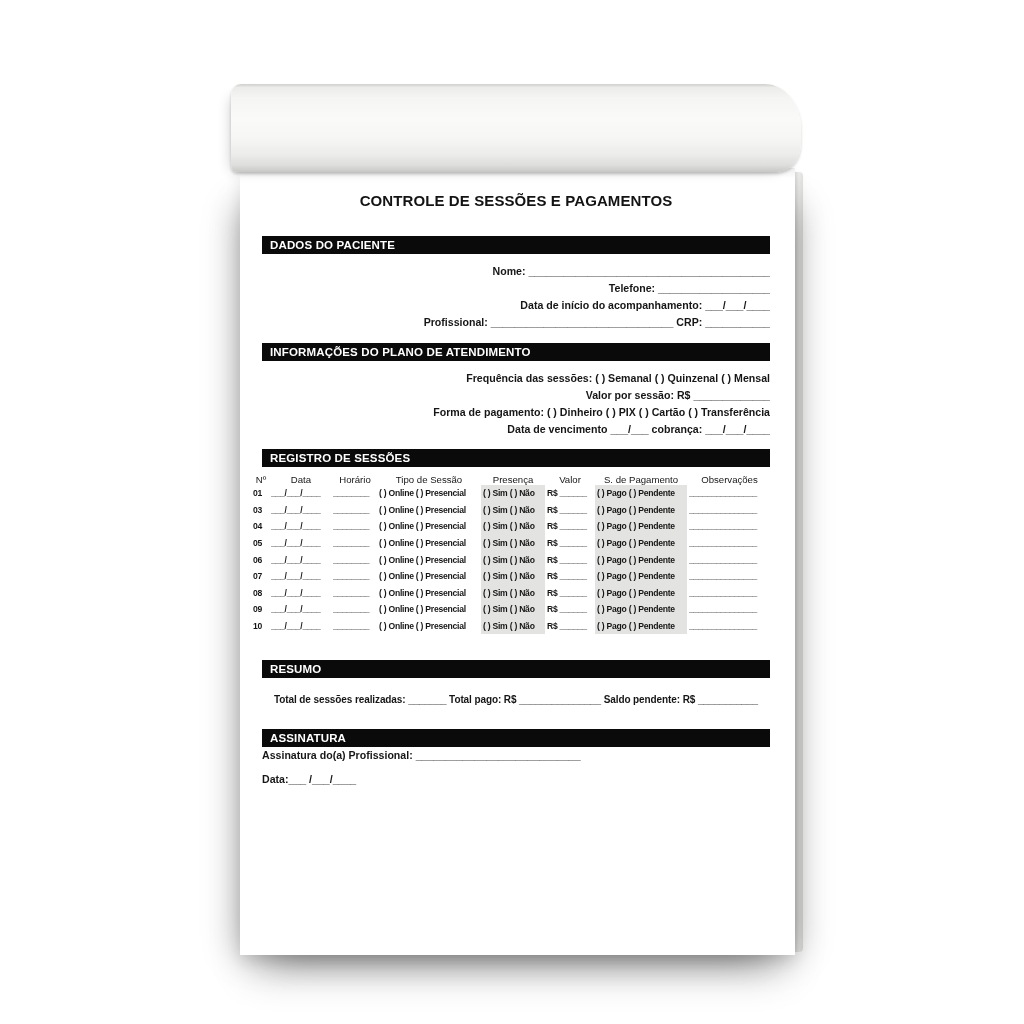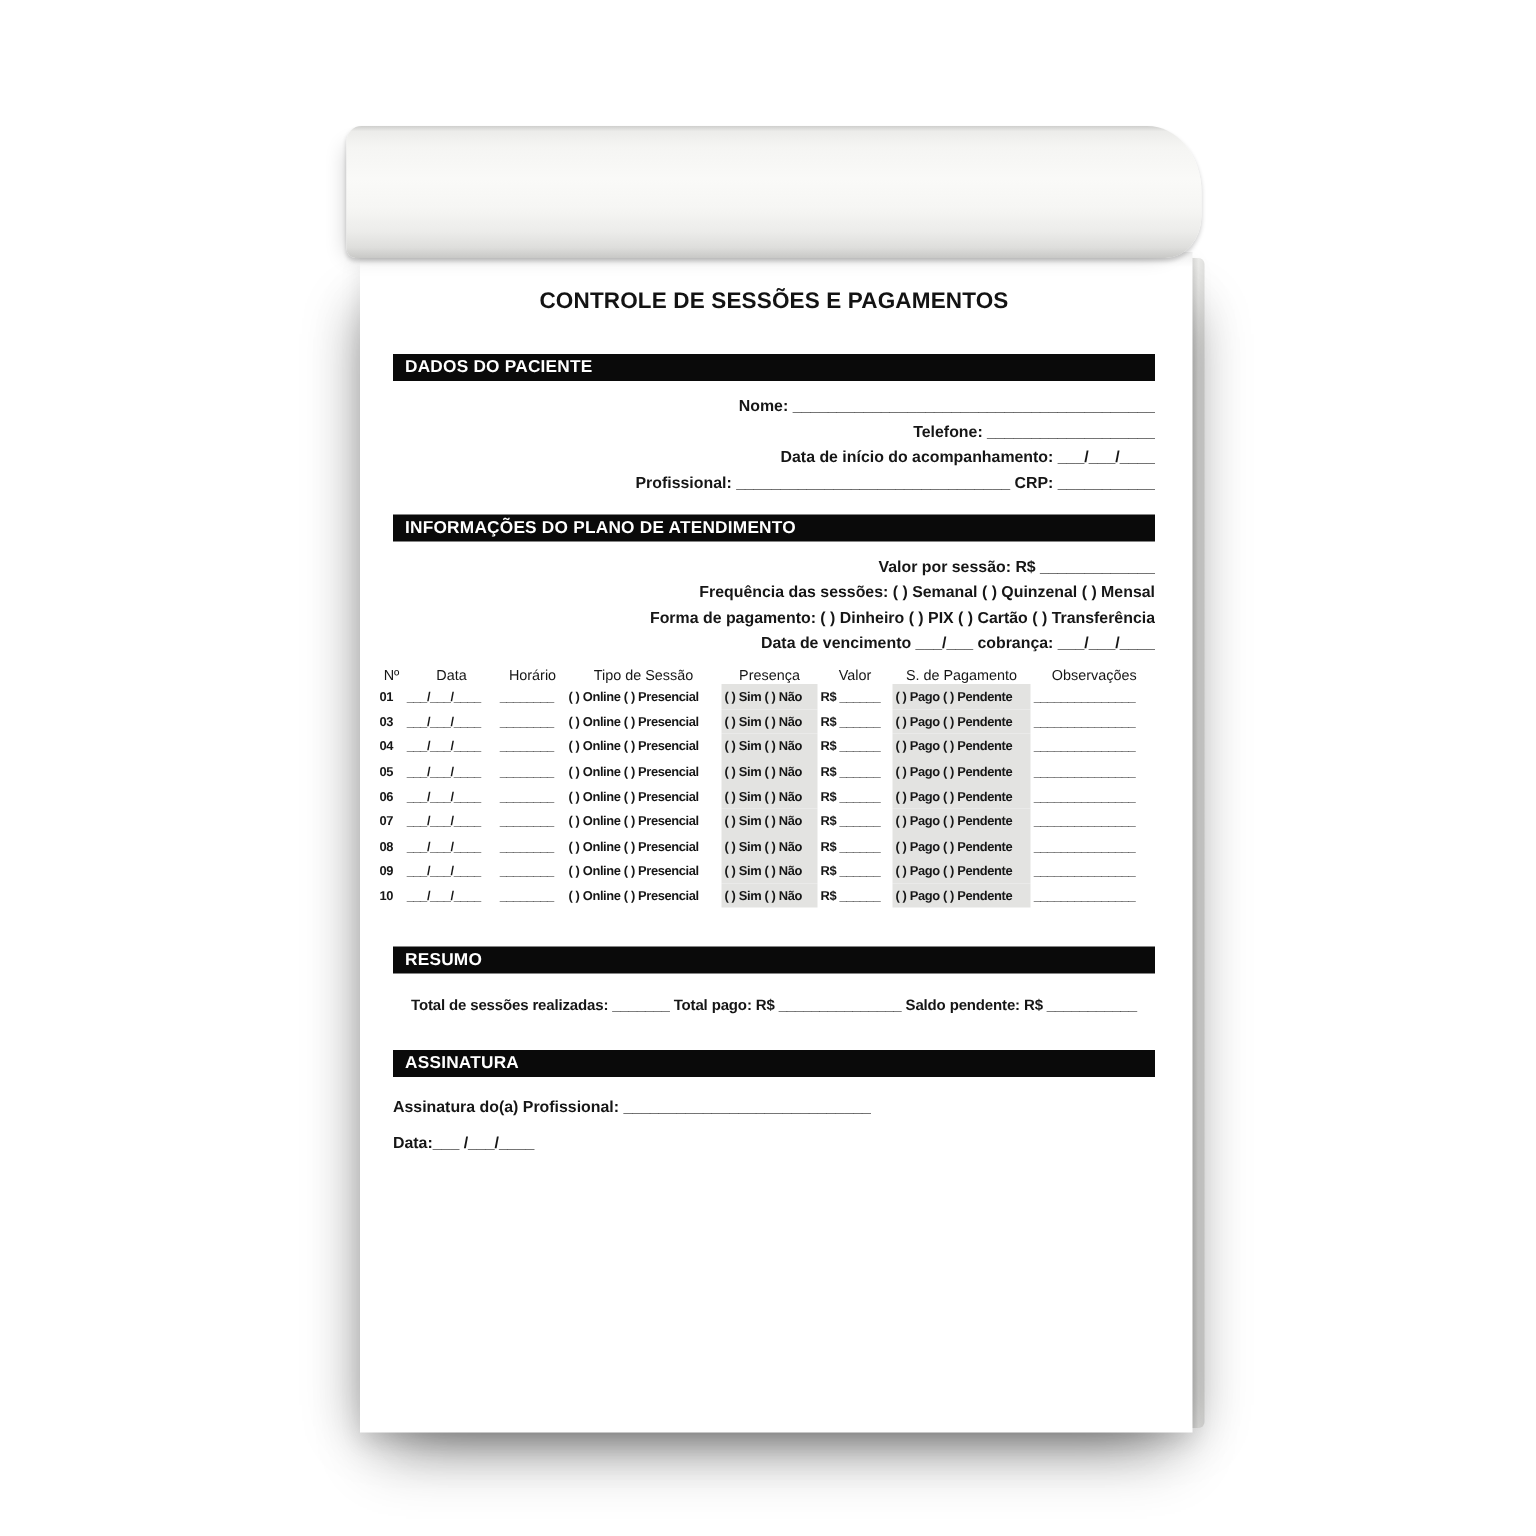--- a/index.html
+++ b/index.html
@@ -51,21 +51,21 @@
   .table{margin-left:-9px;width:517px;}
   .thead,.trow{display:grid;grid-template-columns:16px 60px 44px 100px 64px 46px 92px 1fr;column-gap:2px;}
   .thead{margin-top:7px;font-size:9.6px;font-weight:normal;}
   .thead span{text-align:center;white-space:nowrap;overflow:hidden;}
   .rows{}
   .trow{height:16.6px;font-size:8.6px;font-weight:bold;letter-spacing:-.25px;white-space:nowrap;}
   .trow span{display:flex;align-items:center;overflow:hidden;}
   .shade{background:#e3e3e1;padding-left:2px;text-align:right;}
 
   .resumo-line{margin-top:13px;}
-  .sig-line{margin-top:12px;}
+  .sig-line{margin-top:0;}
   .date-line{margin-top:7px;}
 </style>
 </head>
 <body>
 
 <div class="stage">
 
   <div class="curl"></div>
   <div class="stack-edge"></div>
 
@@ -77,26 +77,27 @@
       <div class="bar bar-dados">DADOS DO PACIENTE</div>
       <div class="group">
         <div class="fline">Nome: _________________________________________</div>
         <div class="fline">Telefone: ___________________</div>
         <div class="fline">Data de início do acompanhamento: ___/___/____</div>
         <div class="fline">Profissional: _______________________________ CRP: ___________</div>
       </div>
 
       <div class="bar bar-info">INFORMAÇÕES DO PLANO DE ATENDIMENTO</div>
       <div class="group">
+        <div class="fline">Frequência das sessões: ( ) Semanal ( ) Quinzenal ( ) Mensal</div>
         <div class="fline">Valor por sessão: R$ _____________</div>
-        <div class="fline">Frequência das sessões: ( ) Semanal ( ) Quinzenal ( ) Mensal</div>
         <div class="fline">Forma de pagamento: ( ) Dinheiro ( ) PIX ( ) Cartão ( ) Transferência</div>
         <div class="fline">Data de vencimento ___/___ cobrança: ___/___/____</div>
       </div>
 
+      <div class="bar bar-registro">REGISTRO DE SESSÕES</div>
       <div class="table">
         <div class="thead">
           <span>Nº</span>
           <span>Data</span>
           <span>Horário</span>
           <span>Tipo de Sessão</span>
           <span>Presença</span>
           <span>Valor</span>
           <span>S. de Pagamento</span>
           <span>Observações</span>

